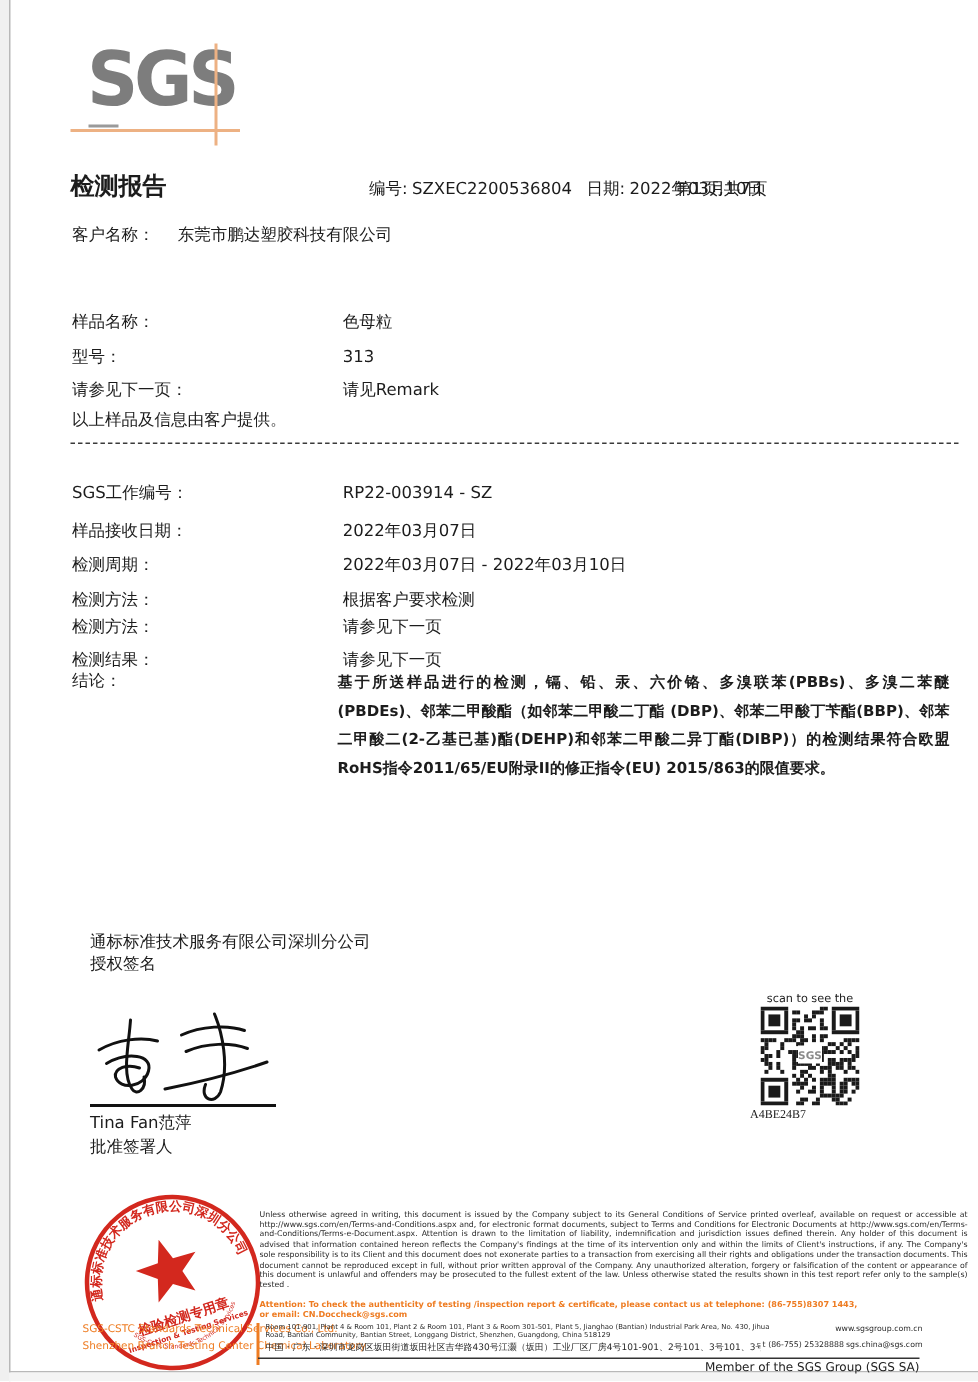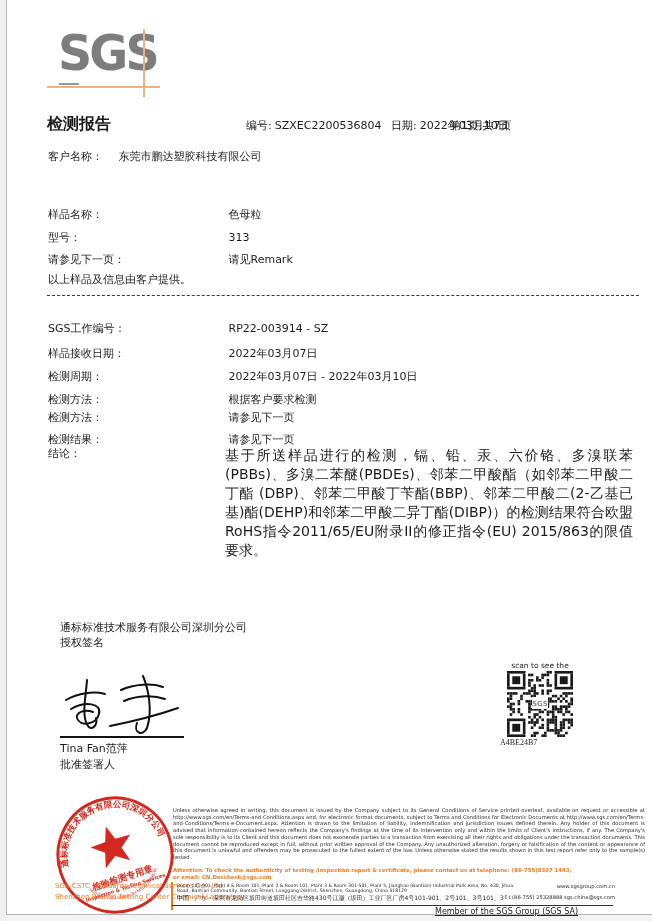--- a/index.html
+++ b/index.html
@@ -27,21 +27,21 @@
   .hdr { font-size:11px; top:118px; }
   .hdr .l { margin-right:3px;margin-left:44px; }
 
   .row { position:absolute; left:48px; font-size:11px; white-space:nowrap; }
   .lbl { display:inline-block; }
   .w-client { width:67px; }
   .w-wide  { width:177px; }
   .dashes { left:47px; top:295px; width:592px; border-top:1.5px dashed #3a3a3a; height:0; }
 
   .concl-lbl { left:48px; top:446px; font-size:11px; }
-  .concl-val { left:225px; top:446px; width:408px; font-size:14px; line-height:19px; text-align:justify; }
+  .concl-val { left:225px; top:446px; width:408px; font-size:10px; line-height:19px; text-align:justify;font-weight:bold; }
 
   .sig-company { left:60px; top:620px; font-size:11px; }
   .sig-auth    { left:60px; top:635px; font-size:11px; }
   .sig-svg     { left:58px; top:668px; }
   .sig-line    { left:60px; top:736px; width:124px; height:2px; background:#111; }
   .sig-name    { left:60px; top:741px; font-size:11px; }
   .sig-role    { left:60px; top:757px; font-size:11px; }
 
   .qr-caption { left:500px; top:661px; width:80px; font-size:7.5px; text-align:center; color:#222; }
   .qr-box     { left:507px; top:671px; width:66px; height:66px; }
@@ -58,21 +58,21 @@
   .attn2 { left:173px; top:874px; width:472px; font-size:5.4px; font-weight:bold; color:#ee7c22; }
 
   .addr-rule { left:171px; top:882px; width:2px; height:28px; background:#ee7c22; }
   .addr-row1 { left:177px; top:883px; width:438px; display:flex; justify-content:space-between; align-items:flex-start; }
   .addr-en   { font-size:4.6px; color:#2a2a2a; width:350px; }
   .addr-web  { font-size:5.2px; color:#2a2a2a; white-space:nowrap; }
   .addr-row2 { left:177px; top:894px; width:438px; display:flex; justify-content:space-between; align-items:flex-start; }
   .addr-cn   { font-size:6px; color:#2a2a2a; width:330px; white-space:nowrap; overflow:hidden; }
   .addr-tel  { font-size:5.2px; color:#2a2a2a; white-space:nowrap; }
   .footer-line { left:172px; top:905px; width:441px; height:1px; background:#333; }
-  .member { left:400px; top:907px; width:213px; font-size:8px; text-align:center; color:#222;text-decoration:underline; }
+  .member { left:400px; top:907px; width:213px; font-size:8px; text-align:right; color:#222; }
 </style>
 </head>
 <body>
 
 <div class="page">
 
   <div class="abs edge-left-fill"></div>
   <div class="abs edge-left-line"></div>
   <div class="abs edge-bottom-line"></div>
   <div class="abs edge-bottom-fill"></div>

